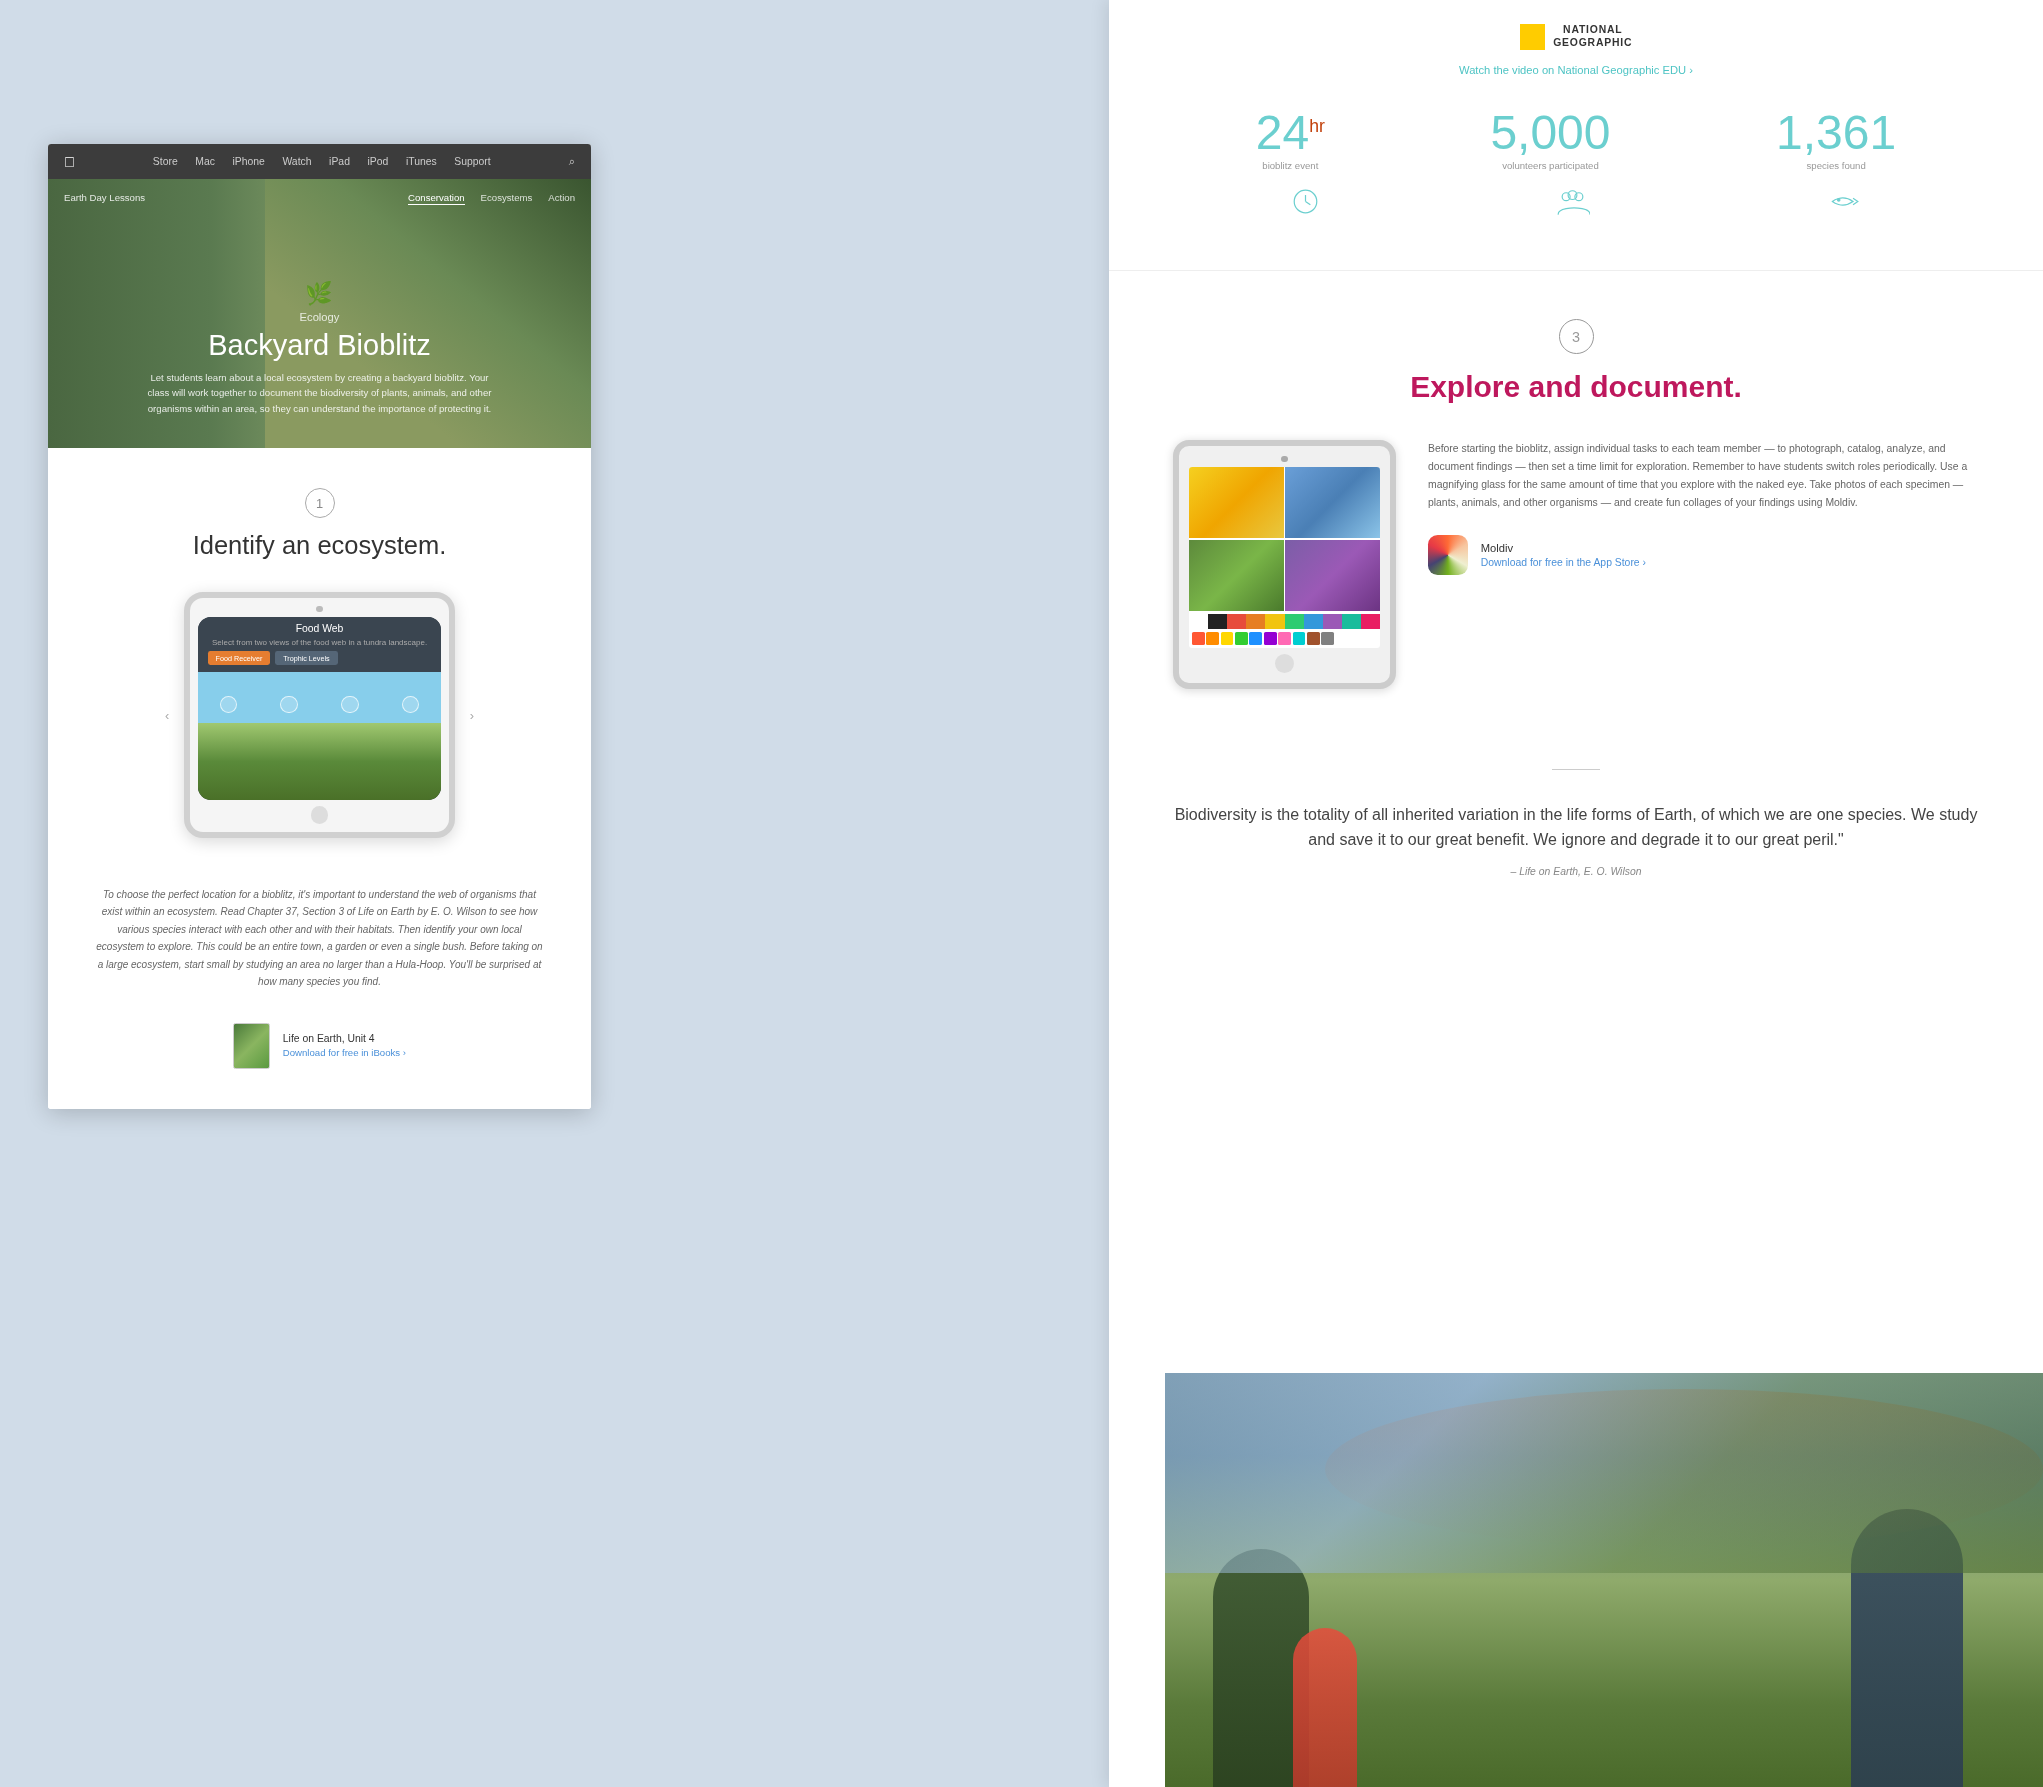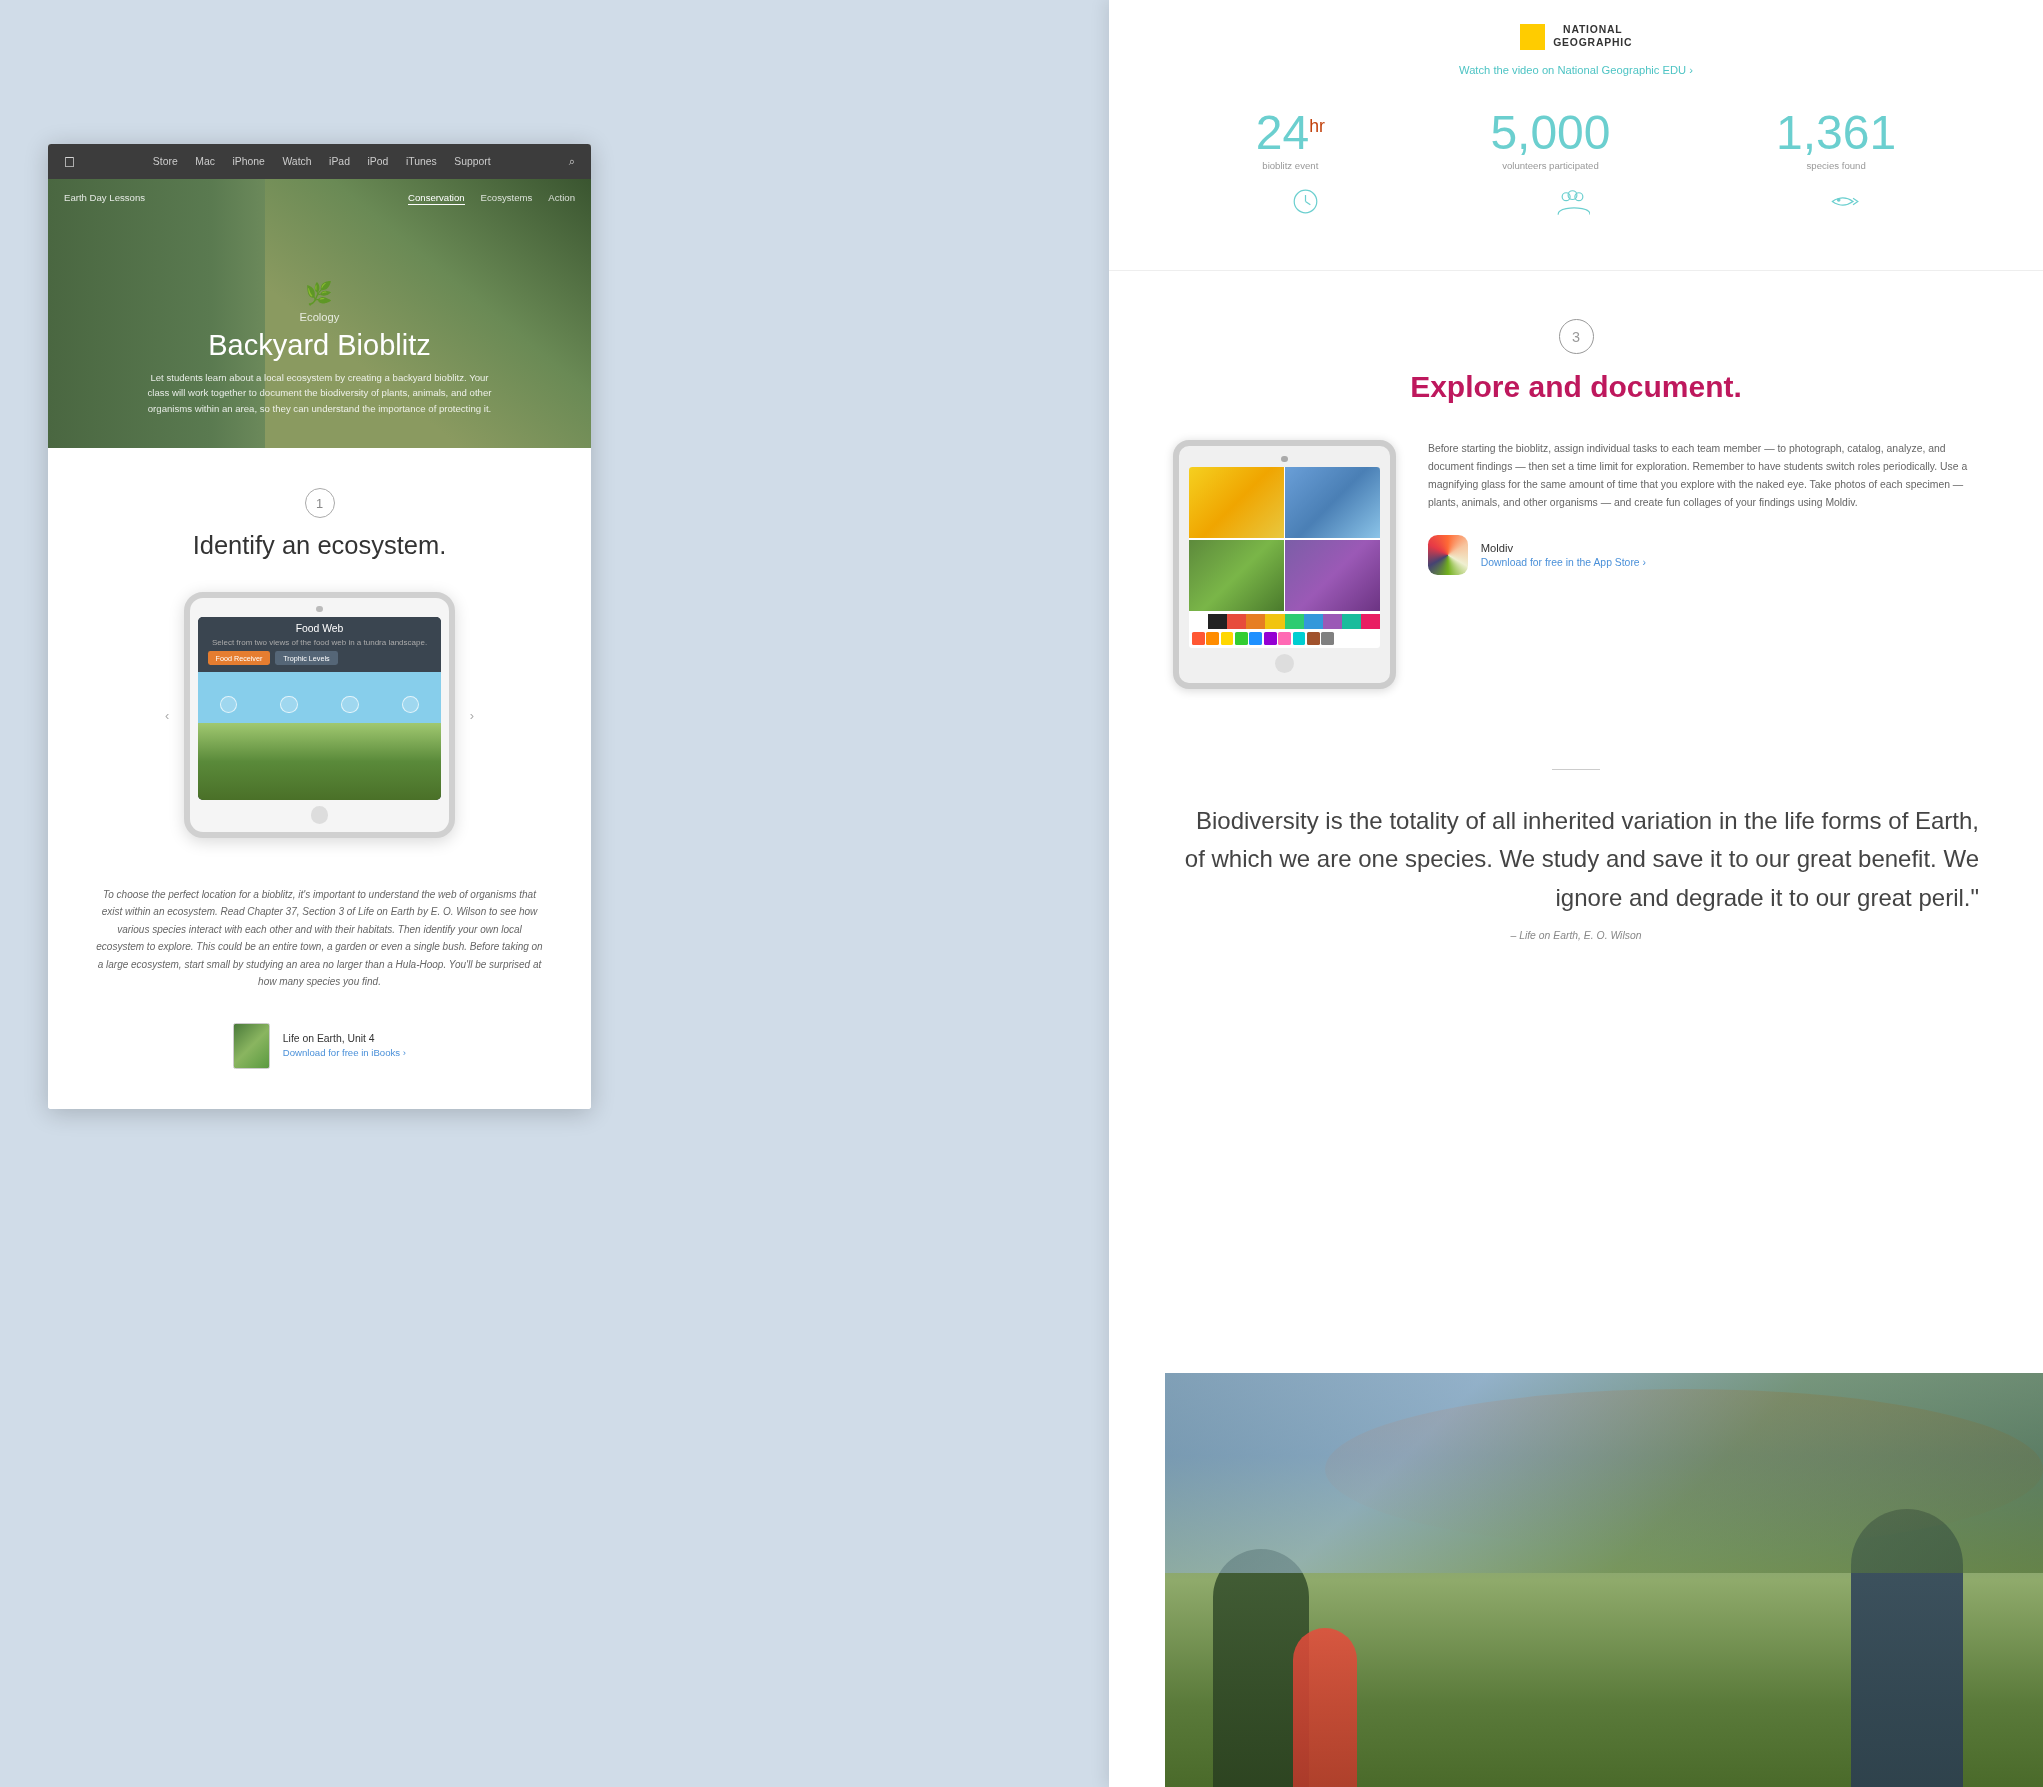--- a/index.html
+++ b/index.html
@@ -215,26 +215,25 @@
       padding: 32px 64px;
       text-align: center;
     }
     .quote-divider {
       width: 48px;
       height: 0.8px;
       background: #ccc;
       margin: 0 auto 32px;
     }
     .quote-text {
-      font-size: 24px;
+      font-size: 16px;
       color: #444;
       line-height: 1.6;
       font-weight: 300;
       margin-bottom: 12.8px;
-      text-align: right;
     }
     .quote-source {
       font-size: 10.4px;
       color: #888;
       font-style: italic;
       text-align: center;
     }
 
     
     .hero-image-right {
@@ -397,21 +396,21 @@
     .ipad-left-camera {
       width: 6.4px;
       height: 6.4px;
       background: #bbb;
       border-radius: 50%;
       margin: 0 auto 4.8px;
     }
     .ipad-left-screen {
       background: #2a3540;
       min-height: 160px;
-      border-radius: 5px;
+      border-radius: 13px;
       overflow: hidden;
     }
     .food-web-header {
       background: #3a4550;
       padding: 6.4px 9.6px;
     }
     .food-web-title {
       color: #fff;
       font-size: 10.4px;
       font-weight: 500;

